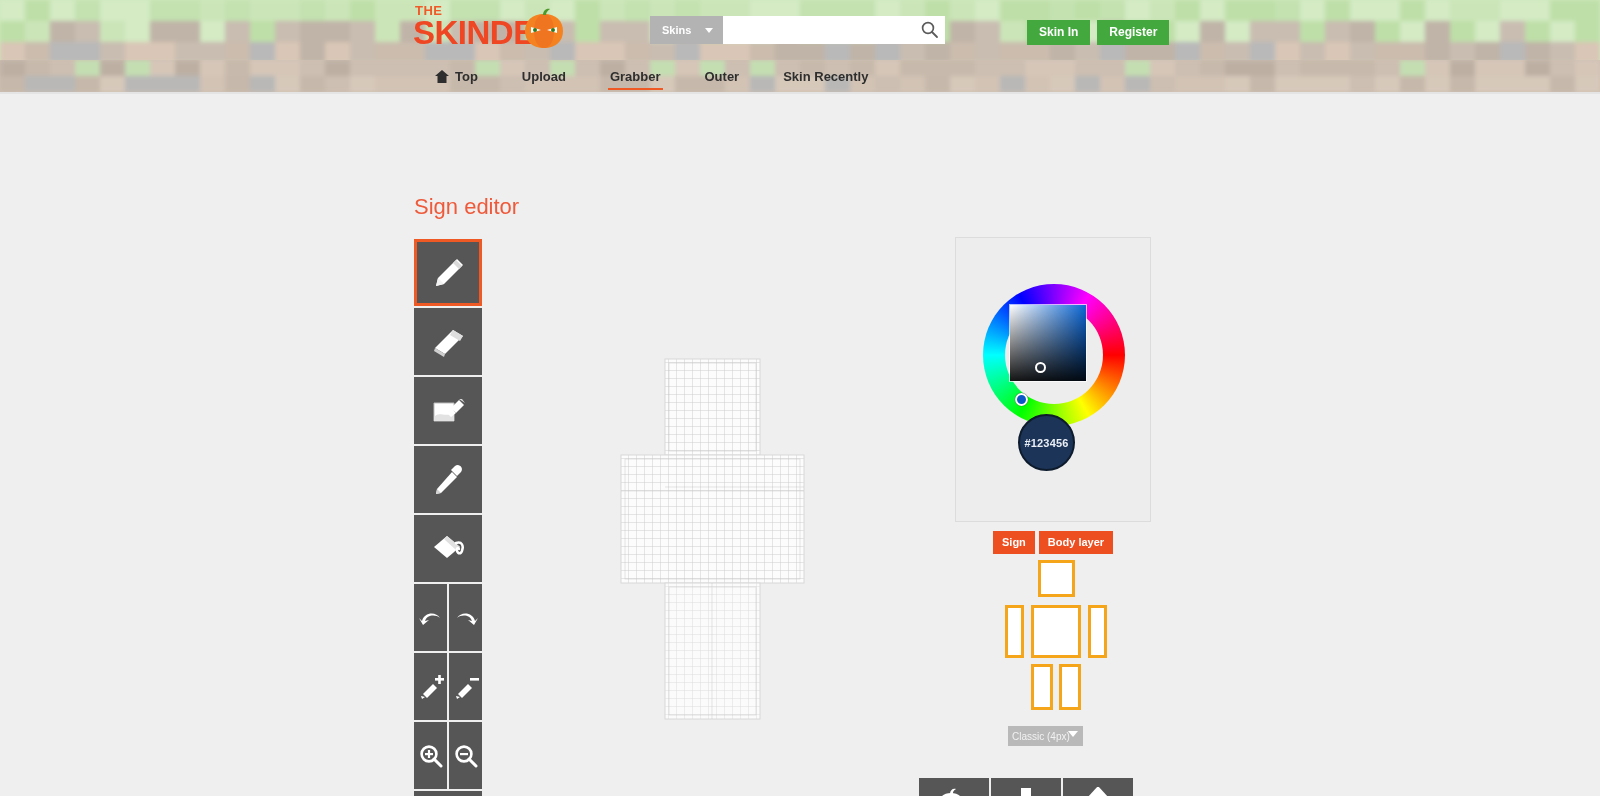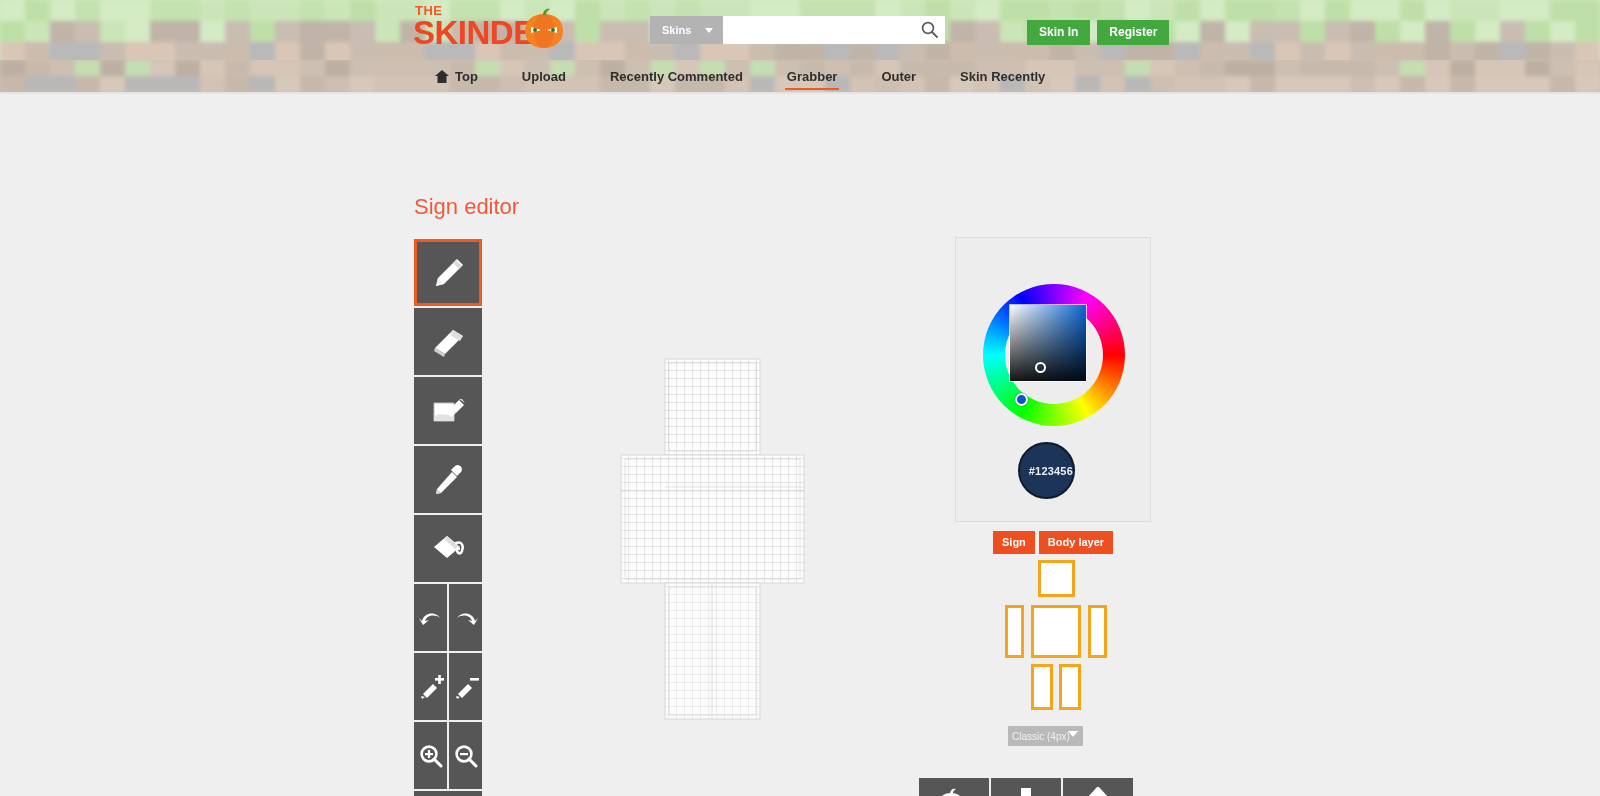--- a/index.html
+++ b/index.html
@@ -142,23 +142,23 @@
   .sv-dot {
     position: absolute; left: 25px; top: 57px; width: 11px; height: 11px;
     border-radius: 50%; border: 2px solid #fff; box-shadow: 0 0 1px #222;
   }
   .hue-dot {
     position: absolute; left: 32px; top: 109px; width: 13px; height: 13px;
     border-radius: 50%; background: #0a58c8; border: 2px solid #fff;
     box-shadow: 0 0 1px #111;
   }
   .swatch {
-    position: absolute; left: 62px; top: 204px; width: 57px; height: 57px;
+    position: absolute; left: 62px; top: 176px; width: 57px; height: 57px;
     border-radius: 50%; background: #1c3457; border: 2px solid #0d1b2d;
-    display: flex; align-items: center; justify-content: flex-end;
+    display: flex; align-items: center; justify-content: center;
     color: #eaeef5; font-size: 11px; font-weight: bold; letter-spacing: .2px;
   }
 
   .layer-tabs { position: absolute; left: 993px; top: 437px; display: flex; gap: 4px; }
   .layer-tab {
     background: #ee4f21; color: #fff; border: none; font-size: 11px;
     font-weight: bold; padding: 5px 9px 6px; cursor: pointer;
     font-family: "Liberation Sans", sans-serif;
   }
 
@@ -556,23 +556,20 @@
   <div class="nav-inner" id="navInner">
       <div class="nav-item">
         <svg width="14" height="13" viewBox="0 0 14 13">
           <path d="M7 0 L14 6 H11.5 V13 H2.5 V6 H0 Z" fill="#2e2e2e"></path>
         </svg>
         <span>Top</span>
       </div>
       <div class="nav-item">
         <span>Upload</span>
       </div>
-      <div class="nav-item">
-        <span>Recently Commented</span>
-      </div>
       <div class="nav-item active">
         <span>Grabber</span>
       </div>
       <div class="nav-item">
         <span>Outer</span>
       </div>
       <div class="nav-item">
         <span>Skin Recently</span>
       </div>
     </div>

